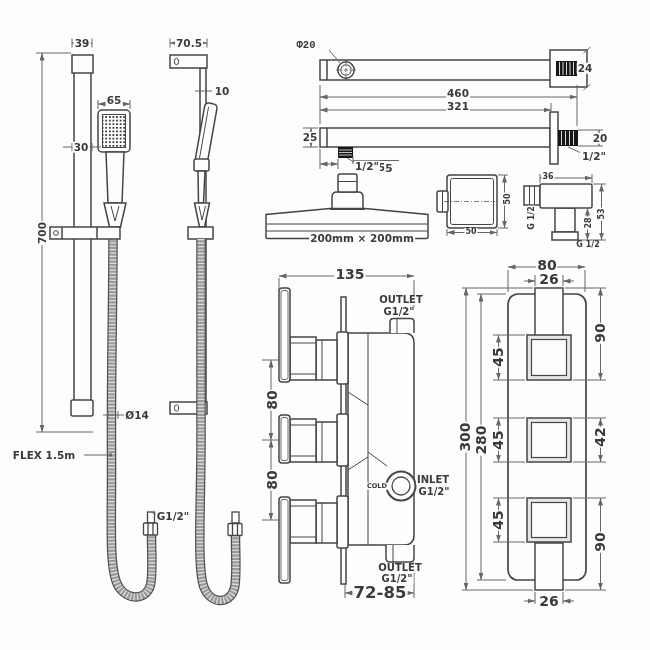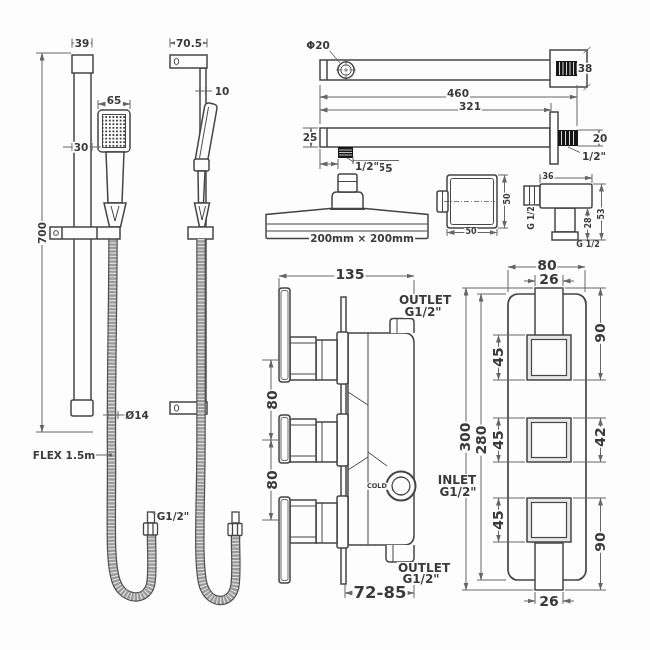--- a/index.html
+++ b/index.html
@@ -4,21 +4,21 @@
 <style>
   html,body{margin:0;padding:0;background:#fff;}
   .stage{position:relative;width:650px;height:650px;background:#fdfdfd;overflow:hidden;
          font-family:"DejaVu Sans",sans-serif;}
   .stage svg{position:absolute;left:0;top:0;}
   .lbl{position:absolute;transform:translate(-50%,-50%);font-weight:bold;color:#3a3a3a;
        background:#fdfdfd;padding:0 1px;white-space:nowrap;line-height:1;}
   .rot{transform:translate(-50%,-50%) rotate(-90deg);}
   .s7{font-size:6.5px;}
   .s8{font-size:8px;}
-  .s9{font-size:12px;letter-spacing:0;margin-left:24px;}
+  .s9{font-size:10px;letter-spacing:0;}
   .s10{font-size:10.5px;}
   .s14{font-size:14px;}
   .s16{font-size:16.5px;}
 </style>
 </head>
 <body>
 
 <div class="stage">
 
 <svg width="650" height="650" viewBox="0 0 650 650">
@@ -350,28 +350,28 @@
   <line x1="524" y1="601" x2="535" y2="601" marker-end="url(#ar)"></line>
   <line x1="574" y1="601" x2="563" y2="601" marker-end="url(#ar)"></line>
 </g>
 </svg>
 
 <span class="lbl s10" style="left:82px;top:43px;">39</span>
 <span class="lbl s10" style="left:114px;top:100px;text-align:right;">65</span>
 <span class="lbl s10" style="left:81px;top:147px;">30</span>
 <span class="lbl s10 rot" style="left:42px;top:233px;">700</span>
 <span class="lbl s10" style="left:137px;top:415px;">Ø14</span>
-<span class="lbl s10" style="left:64px;top:455px;">FLEX 1.5m</span>
+<span class="lbl s10" style="left:44px;top:455px;">FLEX 1.5m</span>
 <span class="lbl s10" style="left:173px;top:516px;">G1/2"</span>
 <span class="lbl s10" style="left:189px;top:43px;">70.5</span>
 <span class="lbl s10" style="left:206px;top:91px;margin-left:16px;">10</span>
-<span class="lbl s10" style="left:318px;top:45px;">Φ20</span>
-<span class="lbl s10" style="left:585px;top:68px;">38</span>
+<span class="lbl s10" style="left:306px;top:45px;font-family:Liberation Mono, monospace;">Φ20</span>
+<span class="lbl s10" style="left:585px;top:68px;">24</span>
 <span class="lbl s10" style="left:458px;top:93px;">460</span>
-<span class="lbl s10" style="left:458px;top:106px;margin-left:12px;">321</span>
+<span class="lbl s10" style="left:458px;top:106px;">321</span>
 <span class="lbl s10" style="left:310px;top:137px;">25</span>
 <span class="lbl s10" style="left:330px;top:167px;margin-left:48px;">35</span>
 <span class="lbl s10" style="left:367px;top:166px;">1/2"</span>
 <span class="lbl s10" style="left:389px;top:168px;">5</span>
 <span class="lbl s10" style="left:600px;top:138px;text-align:right;">20</span>
 <span class="lbl s10" style="left:594px;top:156px;">1/2"</span>
 <span class="lbl s10" style="left:362px;top:238px;">200mm × 200mm</span>
 <span class="lbl s8" style="left:471px;top:232px;">50</span>
 <span class="lbl s8 rot" style="left:508px;top:199px;">50</span>
 <span class="lbl s8" style="left:548px;top:177px;">36</span>

